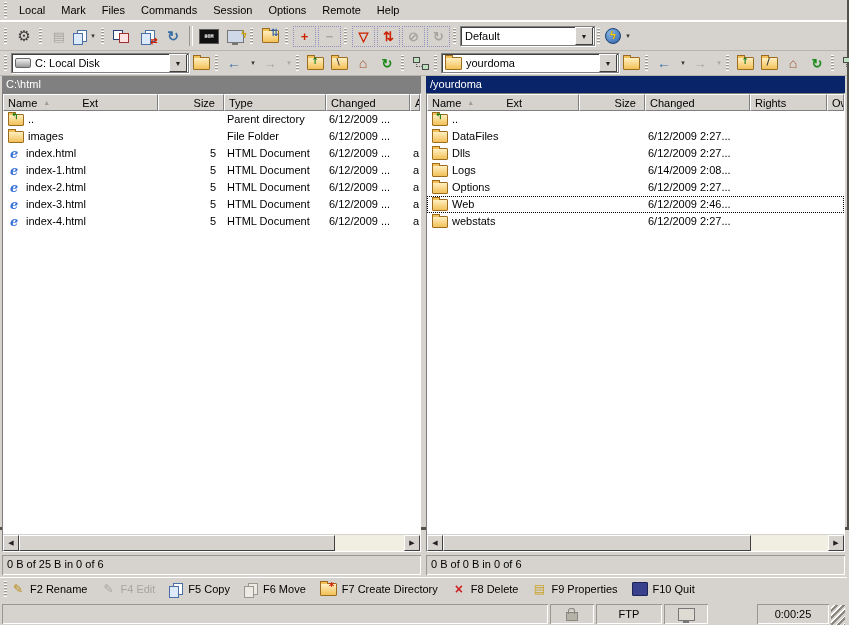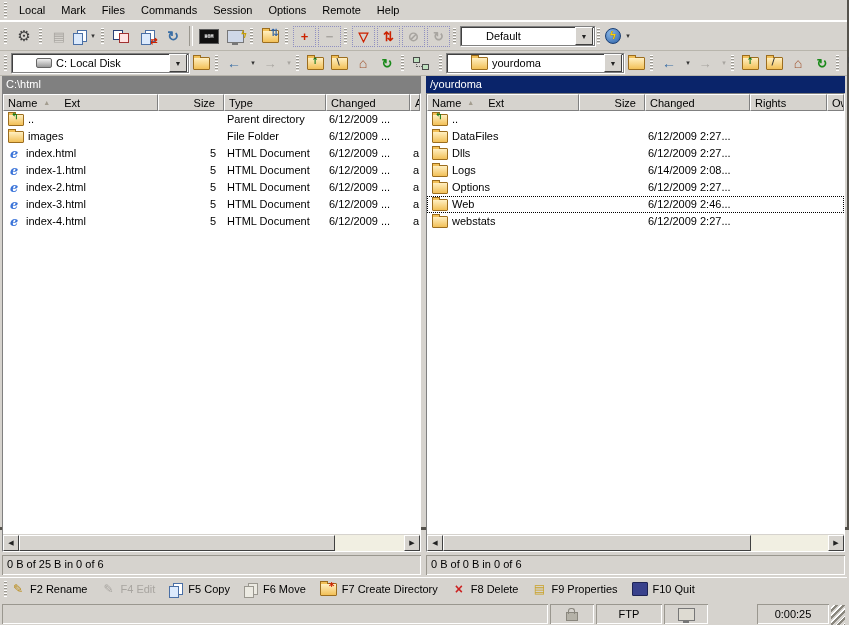--- a/index.html
+++ b/index.html
@@ -62,46 +62,46 @@
   .globe .bolt{position:absolute;left:4px;top:0px;color:#ffd200;font-weight:bold;font-size:11px;text-shadow:0 0 1px #333;}
   
   .tree-i{position:relative;width:15px;height:13px;display:inline-block;}
   .tree-i::before{content:"";position:absolute;left:3px;top:4px;width:7px;height:5px;
                   border-left:1px dotted #666;border-bottom:1px dotted #666;}
   .tree-i i{position:absolute;width:5px;height:4px;border:1px solid #4a4a4a;background:#bfe0bf;}
   .tree-i i:nth-child(1){top:0;left:0;}
   .tree-i i:nth-child(2){top:7px;left:9px;}
   
   .combo{height:20px;background:#fff;display:flex;align-items:center;box-sizing:border-box;
-         border:1px solid #808080;box-shadow:inset 1px 1px 0 #404040, 1px 1px 0 #fff;padding-left:21px;}
+         border:1px solid #808080;box-shadow:inset 1px 1px 0 #404040, 1px 1px 0 #fff;}
   .combo .ctext{flex:1;padding:0 4px;white-space:nowrap;overflow:hidden;}
   .combo .drop{width:16px;height:16px;margin:1px;background:#D6D3CE;flex:none;
                border:1px solid #fff;border-right-color:#404040;border-bottom-color:#404040;
                display:flex;align-items:center;justify-content:center;font-size:7px;color:#222;}
   .disk-ic{width:14px;height:8px;margin-left:3px;flex:none;border:1px solid #666;border-radius:2px;
            background:linear-gradient(#f2f2f2,#9a9a9a);}
   
-  #ptoolbars{height:24px;display:flex;align-items:center;flex:none;border-bottom:1px solid #b8b5ac;padding:0 2px;gap:5px;}
+  #ptoolbars{height:24px;display:flex;align-items:center;flex:none;border-bottom:1px solid #b8b5ac;padding:0 2px;}
   .ptb{flex:1;display:flex;align-items:center;}
   .pbtn{height:20px;min-width:22px;display:flex;align-items:center;justify-content:center;margin:0 1px;flex:none;}
   
   #panels{flex:none;height:476px;display:flex;gap:5px;padding:0 2px;}
   .panel{flex:1;display:flex;flex-direction:column;min-width:0;}
   .panel-title{height:17px;box-sizing:border-box;color:#fff;padding:2px 4px;white-space:nowrap;overflow:hidden;}
   .panel-title.inactive{background:#808080;}
   .panel-title.active{background:#0A246A;}
   .filearea{flex:1;display:flex;flex-direction:column;min-height:0;
             border:1px solid;border-color:#808080 #fff #fff #808080;}
   .hrow{display:flex;height:17px;flex:none;background:#D6D3CE;}
   .hcell{box-sizing:border-box;height:17px;padding:2px 4px;white-space:nowrap;overflow:hidden;
          border-top:1px solid #fff;border-left:1px solid #fff;
          border-right:1px solid #808080;border-bottom:1px solid #808080;display:flex;align-items:center;}
   .hcell.num{justify-content:flex-end;}
   .sortmark{font-size:7px;color:#a39d8f;margin-left:6px;}
-  .extlbl{margin-left:14px;}
+  .extlbl{margin-left:32px;}
   .list{flex:1;background:#fff;overflow:hidden;position:relative;}
   .row{display:flex;height:17px;align-items:center;}
   .row.focused{outline:1px dotted #000;outline-offset:-1px;}
   .cell{box-sizing:border-box;padding:0 3px;white-space:nowrap;overflow:hidden;height:17px;line-height:17px;}
   .c-namewrap{display:flex;align-items:center;}
   .num{text-align:right;padding-right:8px;}
   .l-name{width:155px;}.l-size{width:66px;}.l-type{width:102px;}.l-changed{width:84px;}.l-attr{flex:1;min-width:0;}
   .r-name{width:152px;}.r-size{width:66px;}.r-changed{width:105px;}.r-rights{width:77px;}.r-owner{flex:1;min-width:0;}
   
   .fi{display:inline-block;flex:none;}

